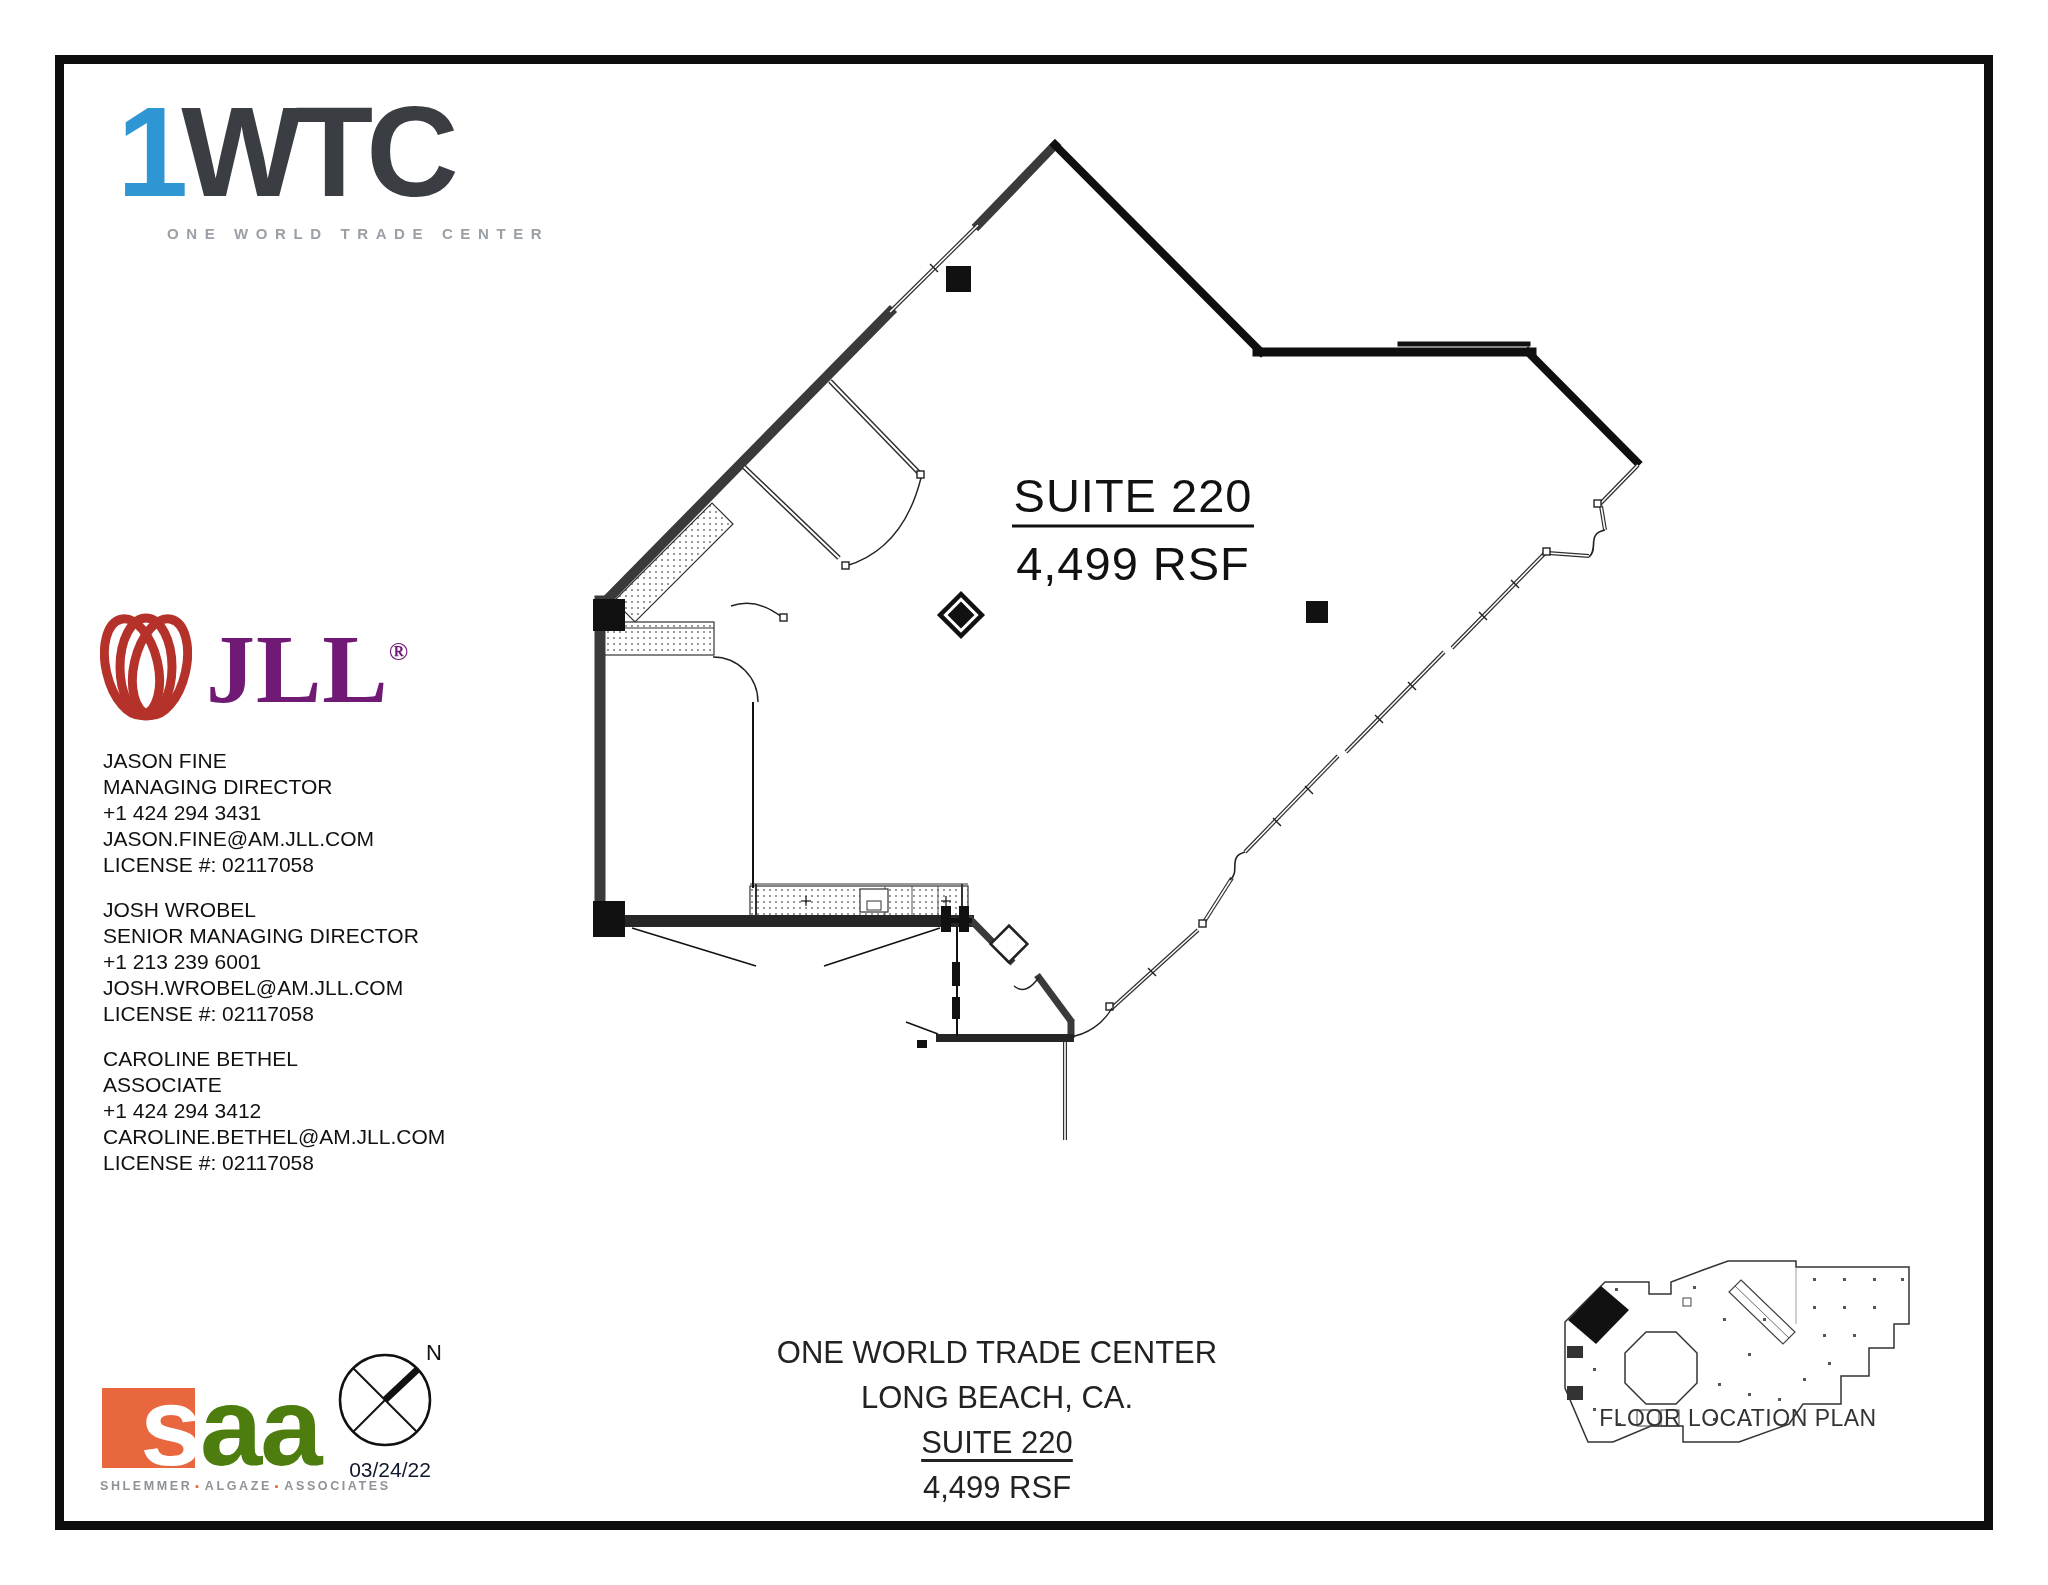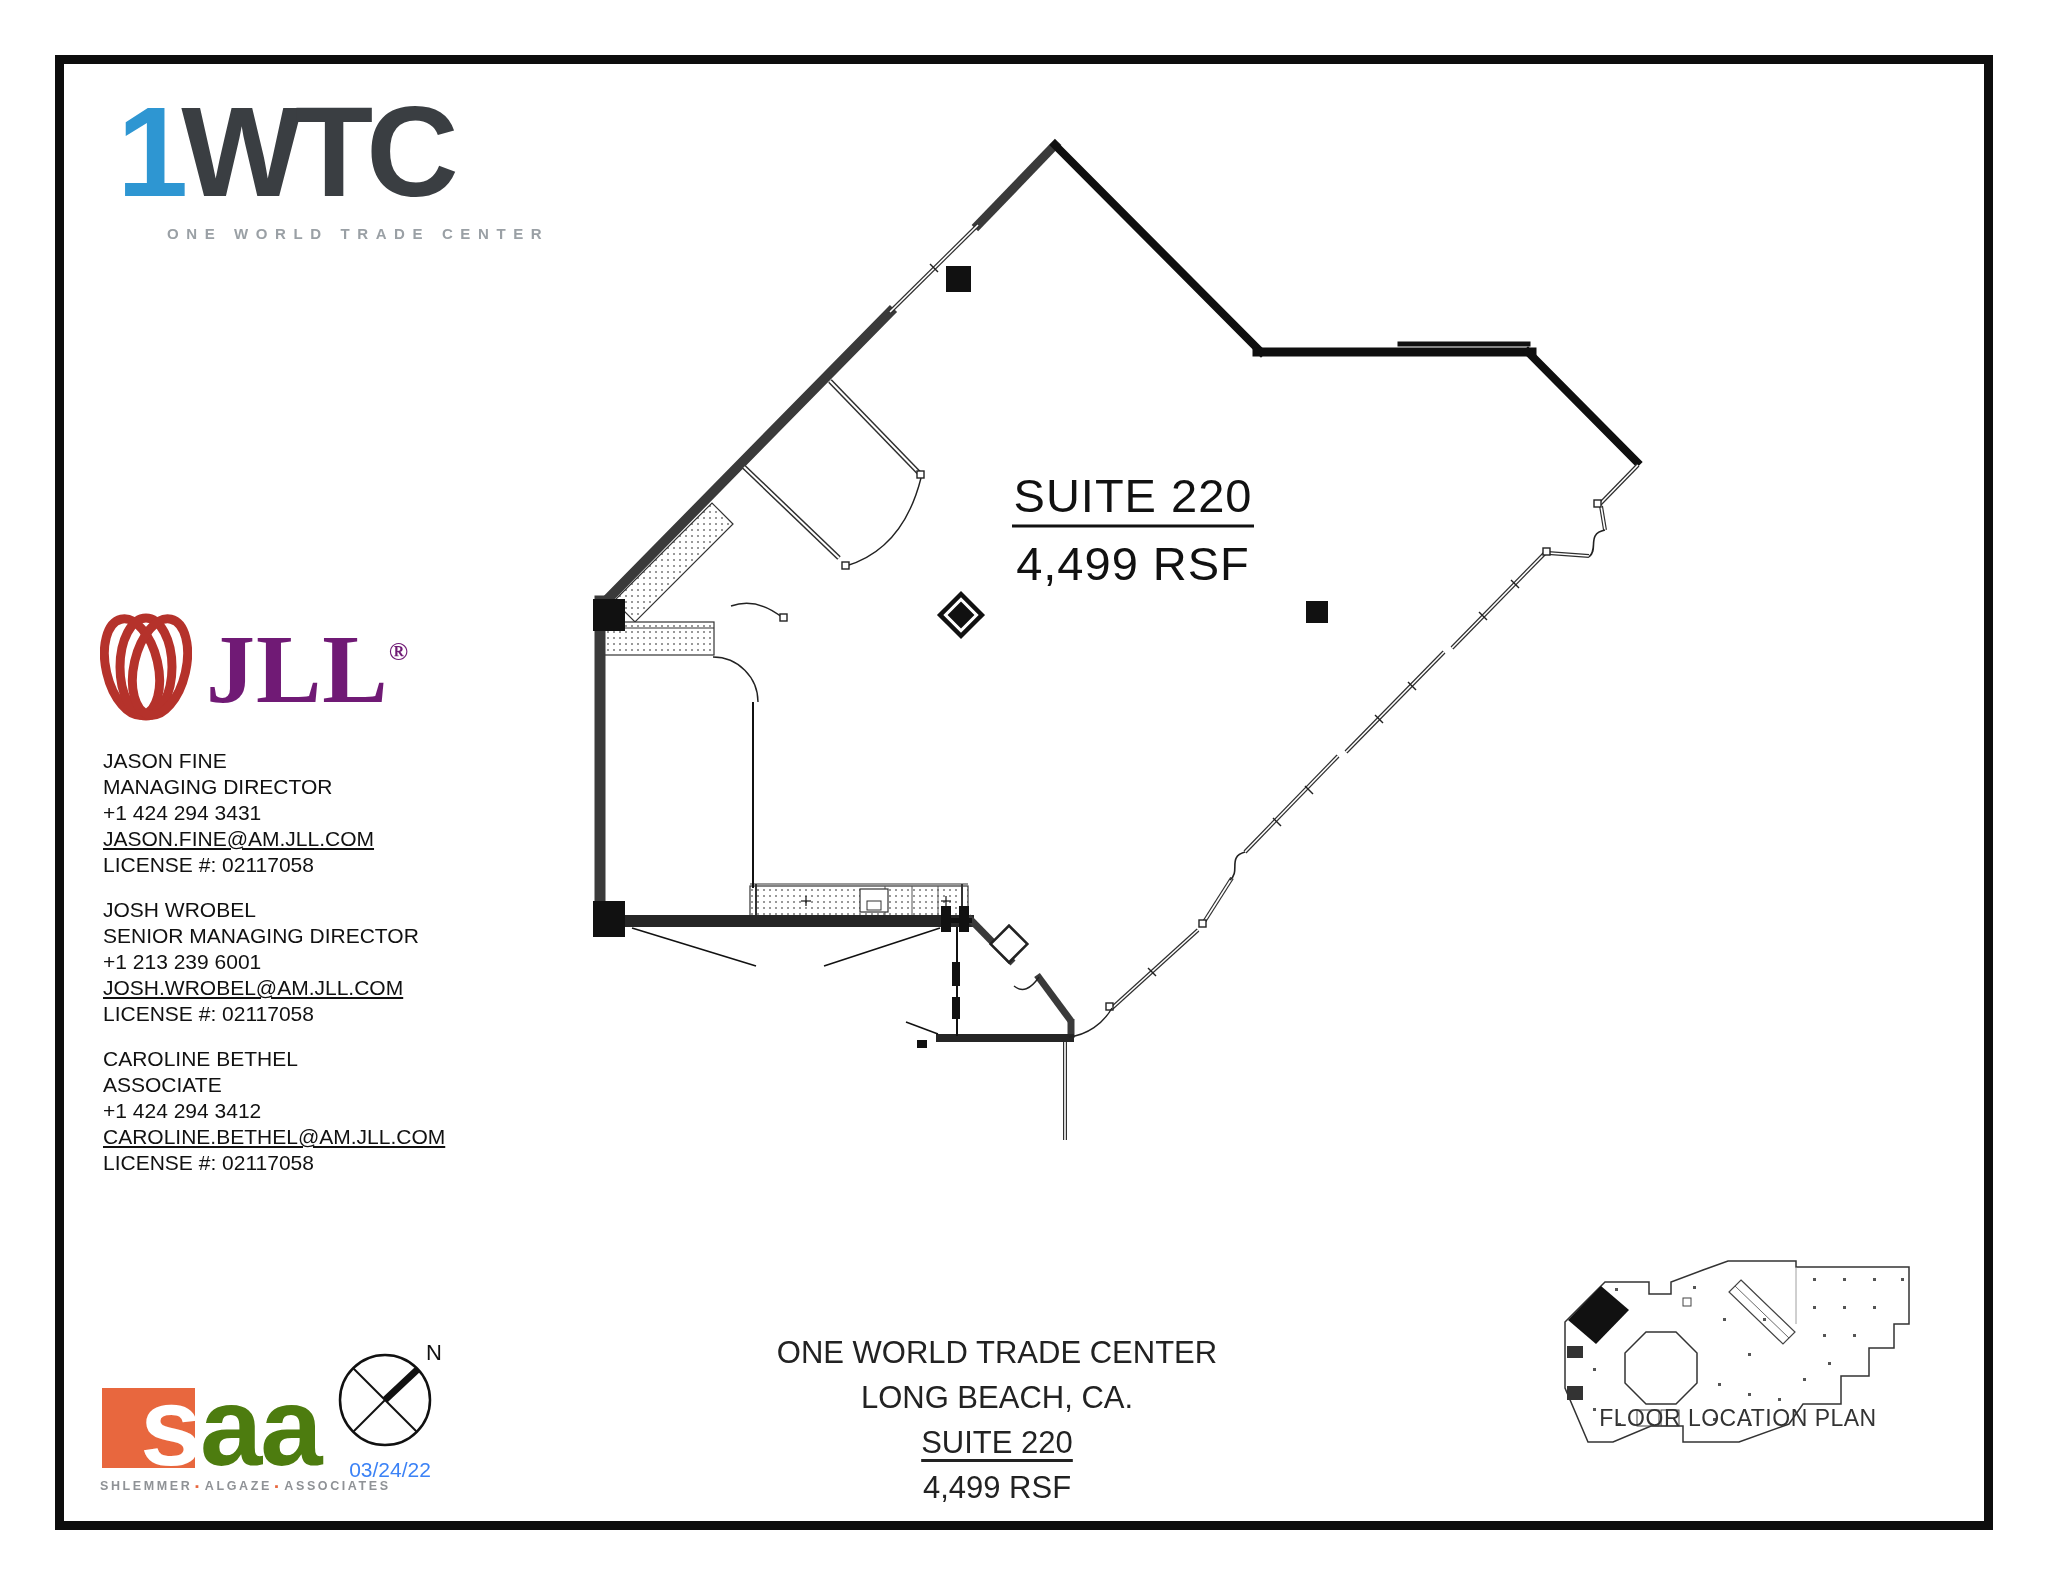--- a/index.html
+++ b/index.html
@@ -18,41 +18,41 @@
 
   
   #jll{position:absolute;left:100px;top:612px;display:flex;align-items:flex-start;}
   #jll-text{font-family:"Liberation Serif",serif;font-weight:bold;font-size:98px;
             line-height:1;color:#701a75;margin-left:14px;margin-top:8px;letter-spacing:1px;}
   #jll-reg{font-size:26px;vertical-align:42px;letter-spacing:0;}
 
   
   #contacts{position:absolute;left:103px;top:748px;font-size:21px;line-height:26px;color:#111;}
   .contact{margin-bottom:19px;}
-  .contact .email{text-decoration:underline;}
+  .contact .email{}
   .contact div{white-space:nowrap;}
 
   
   #title-block{position:absolute;left:757px;top:1330px;width:480px;text-align:center;
                font-size:31px;line-height:45px;color:#222;}
   #title-suite{text-decoration:underline;text-underline-offset:6px;}
 
   
   #saa{position:absolute;left:100px;top:1380px;width:360px;}
   #saa-mark{position:relative;height:92px;}
   #saa-square{position:absolute;left:2px;top:8px;width:93px;height:80px;background:#e8673e;}
   #saa-s{position:absolute;left:40px;top:-18px;font-size:112px;font-weight:bold;color:#fff;}
   #saa-aa{position:absolute;left:100px;top:-18px;font-size:112px;font-weight:bold;color:#4d7c0f;letter-spacing:-2px;}
   #saa-tagline{margin-top:7px;font-size:12.5px;font-weight:bold;letter-spacing:2.6px;color:#8f9296;}
   #saa-tagline .sep{color:#e8673e;font-size:11px;padding:0 3px;}
 
   
   #compass{position:absolute;left:330px;top:1342px;}
   #compass-date{position:absolute;left:330px;top:1458px;width:120px;text-align:center;
-                font-size:21px;color:#3b82f6;}
+                font-size:21px;color:#0f172a;}
 
   
   #miniplan{position:absolute;left:1563px;top:1258px;}
   #miniplan-caption{position:absolute;left:1563px;top:1405px;width:350px;text-align:center;
                     font-size:23px;color:#333;letter-spacing:0.5px;}
 
   
   #plan{position:absolute;left:570px;top:125px;}
   .plan-label{font-family:"Liberation Sans",sans-serif;}
 </style>

